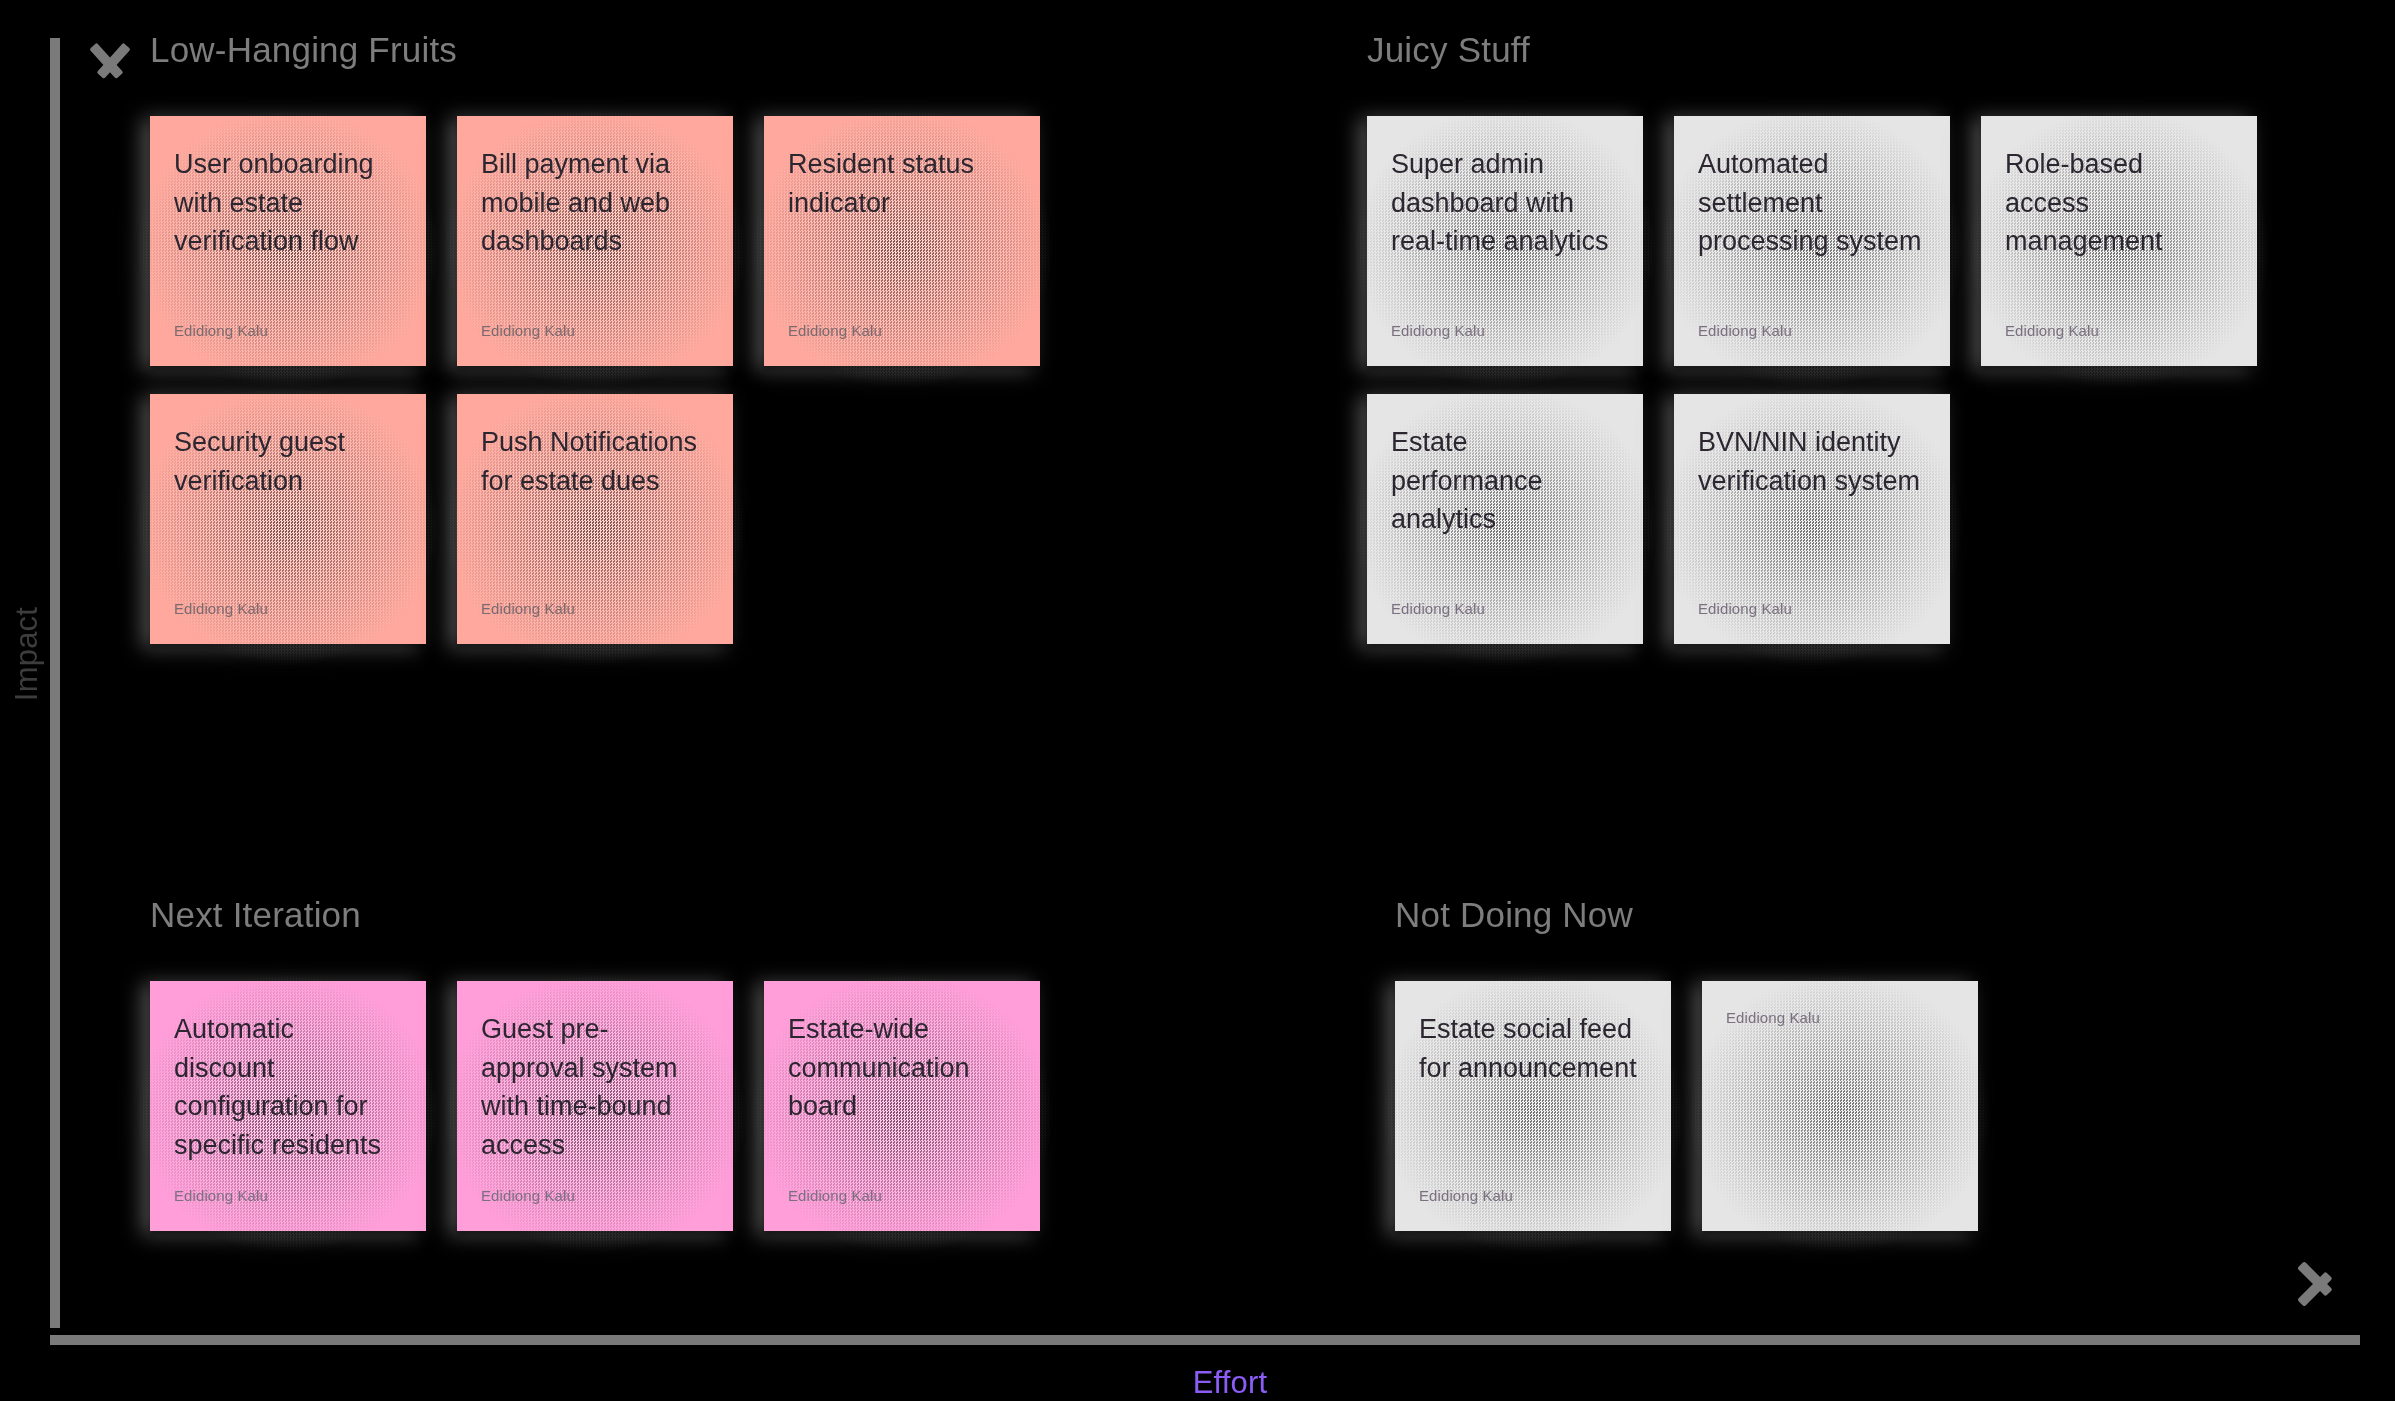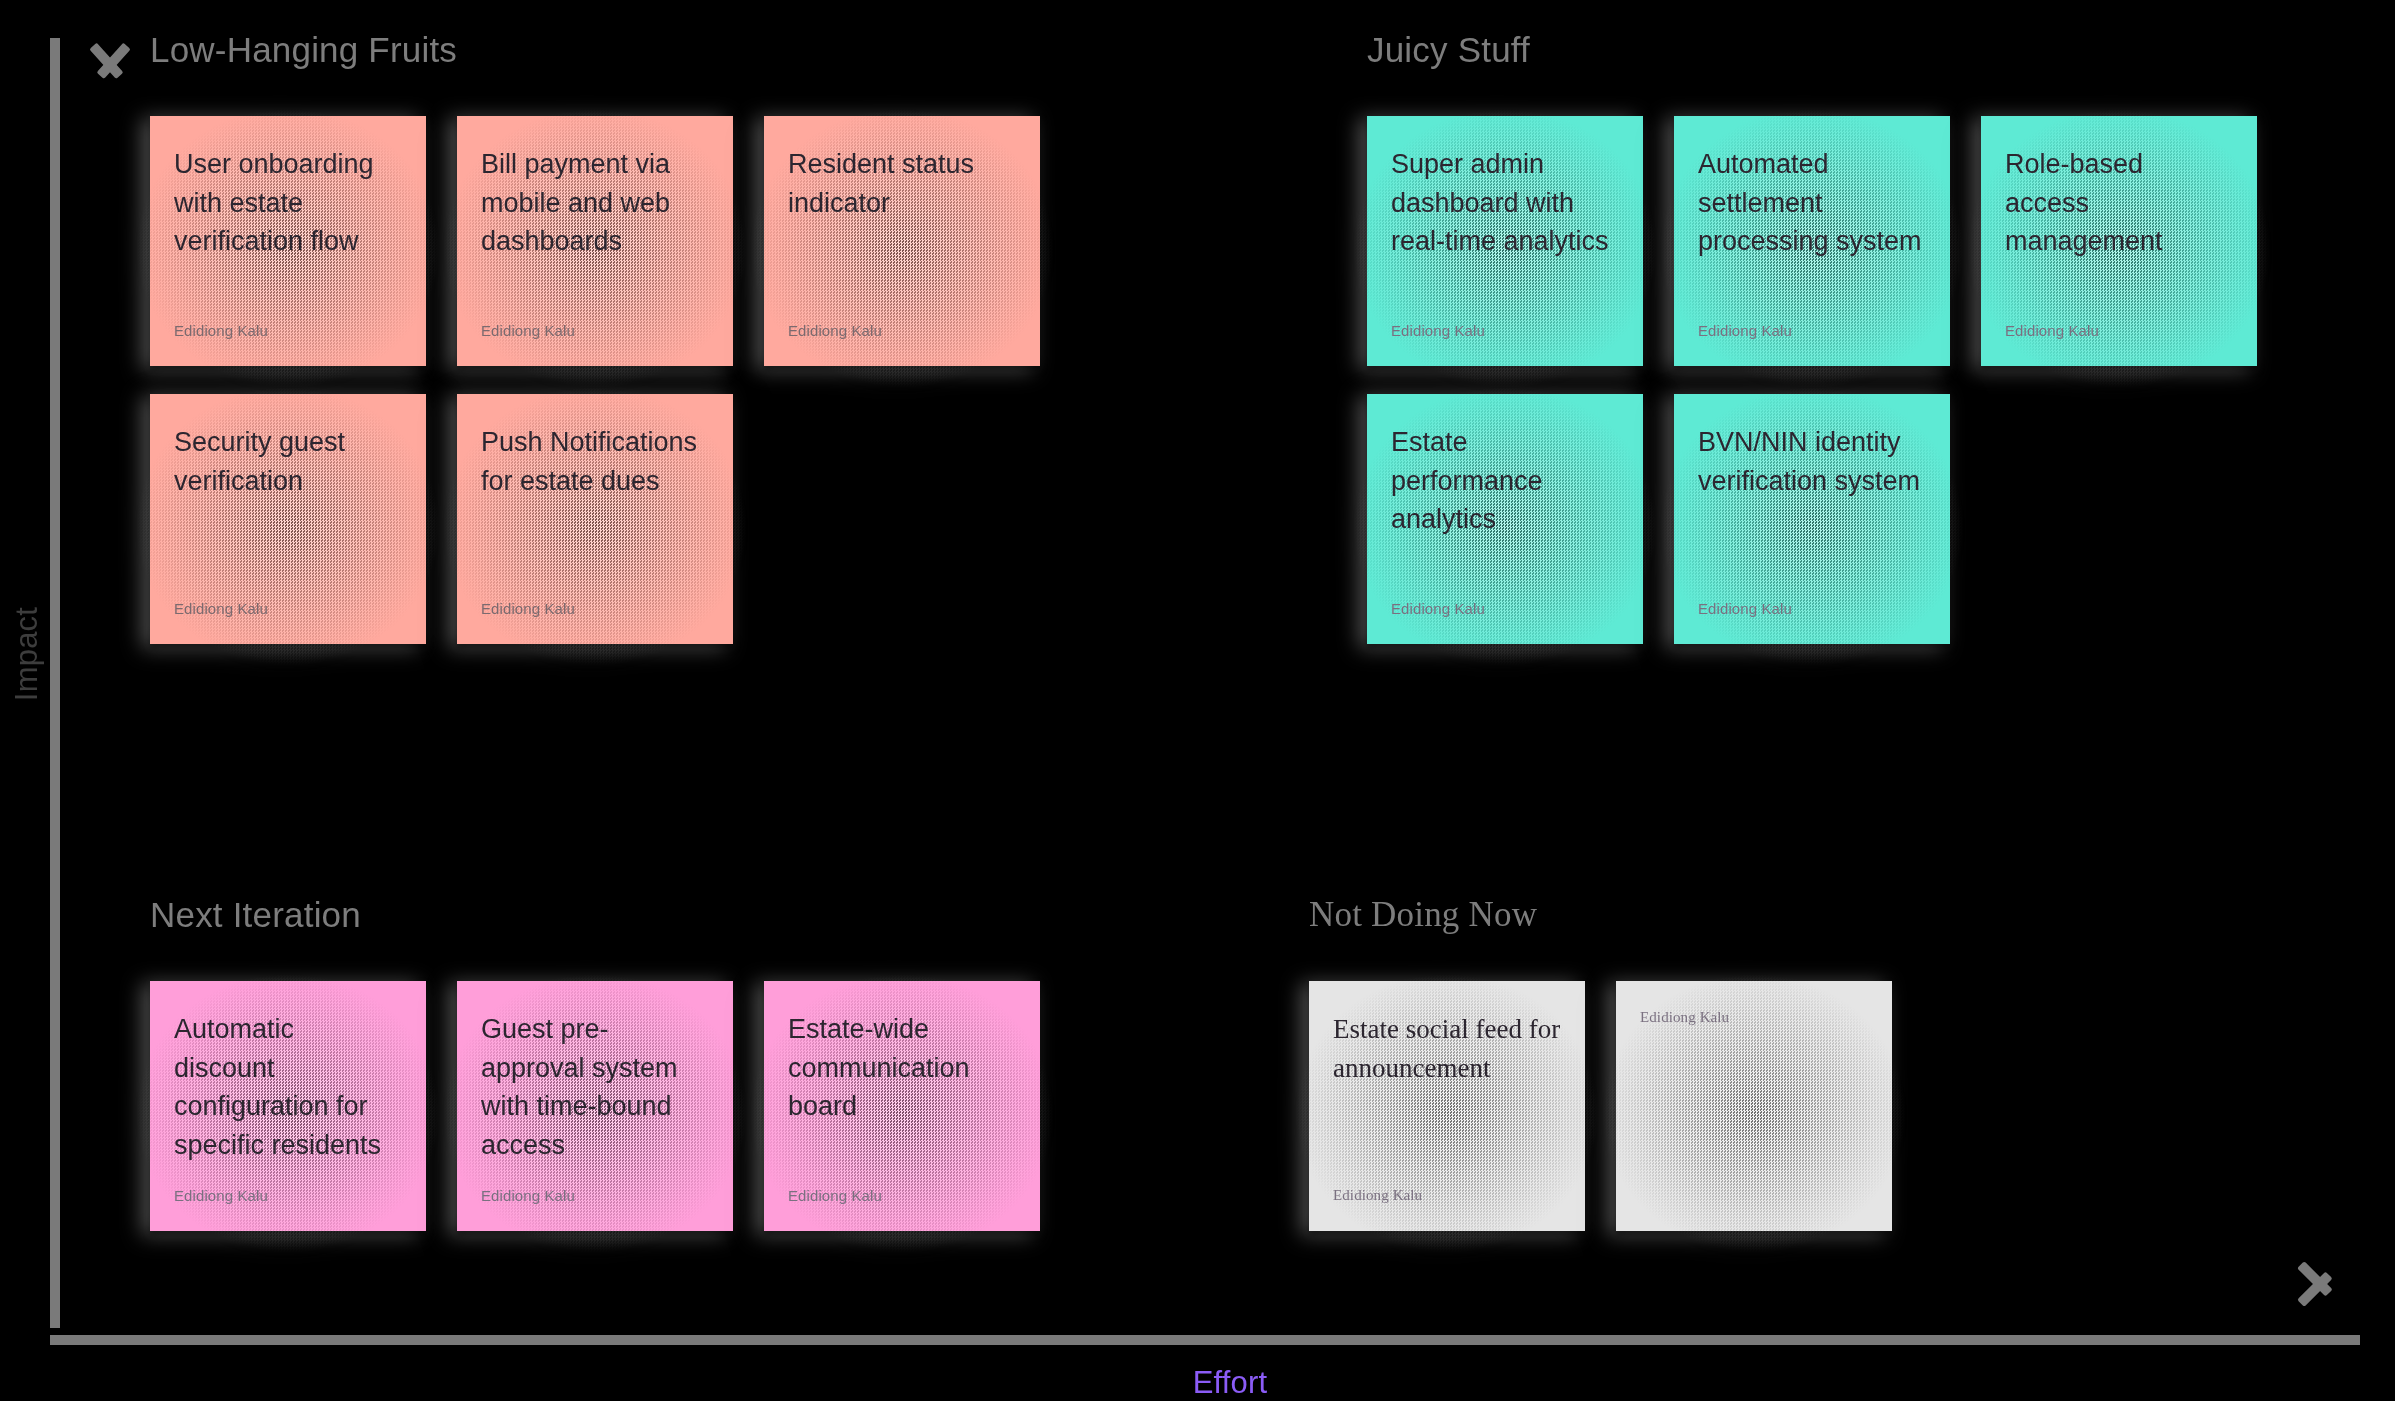--- a/index.html
+++ b/index.html
@@ -154,21 +154,21 @@
   }
   .note-author {
     font-size: 15px;
     line-height: 1;
     color: #7b6a6f;
     letter-spacing: 0.1px;
     padding-bottom: 8px;
   }
 
   .note--salmon { background: #ffa99e; }
-  .note--purple { background: #5eead4; }
+  .note--purple { background: #e5e5e5; }
   .note--pink   { background: #ff9ed9; }
   .note--orange { background: #e5e5e5; }
 
   .note--purple .note-author,
   .note--pink   .note-author,
   .note--orange .note-author { color: #7a7080; }
 </style>
 </head>
 <body>
 
@@ -260,21 +260,21 @@
     </div>
 
     <div class="note note--pink">
       <div class="note-text">Estate-wide communication board</div>
       <div class="note-author">Edidiong Kalu</div>
     </div>
 
   </div>
 </div>
 
-<div class="quadrant" style="left:1309px; top:895px;font-family:Liberation Serif, serif;">
+<div class="quadrant" style="left:1395px; top:895px;">
   <div class="quadrant-title">Not Doing Now</div>
   <div class="notes-grid" style="width:900px; margin-top:46px;">
 
     <div class="note note--orange">
       <div class="note-text">Estate social feed for announcement</div>
       <div class="note-author">Edidiong Kalu</div>
     </div>
 
     <div class="note note--orange">
       <div class="note-author">Edidiong Kalu</div>

